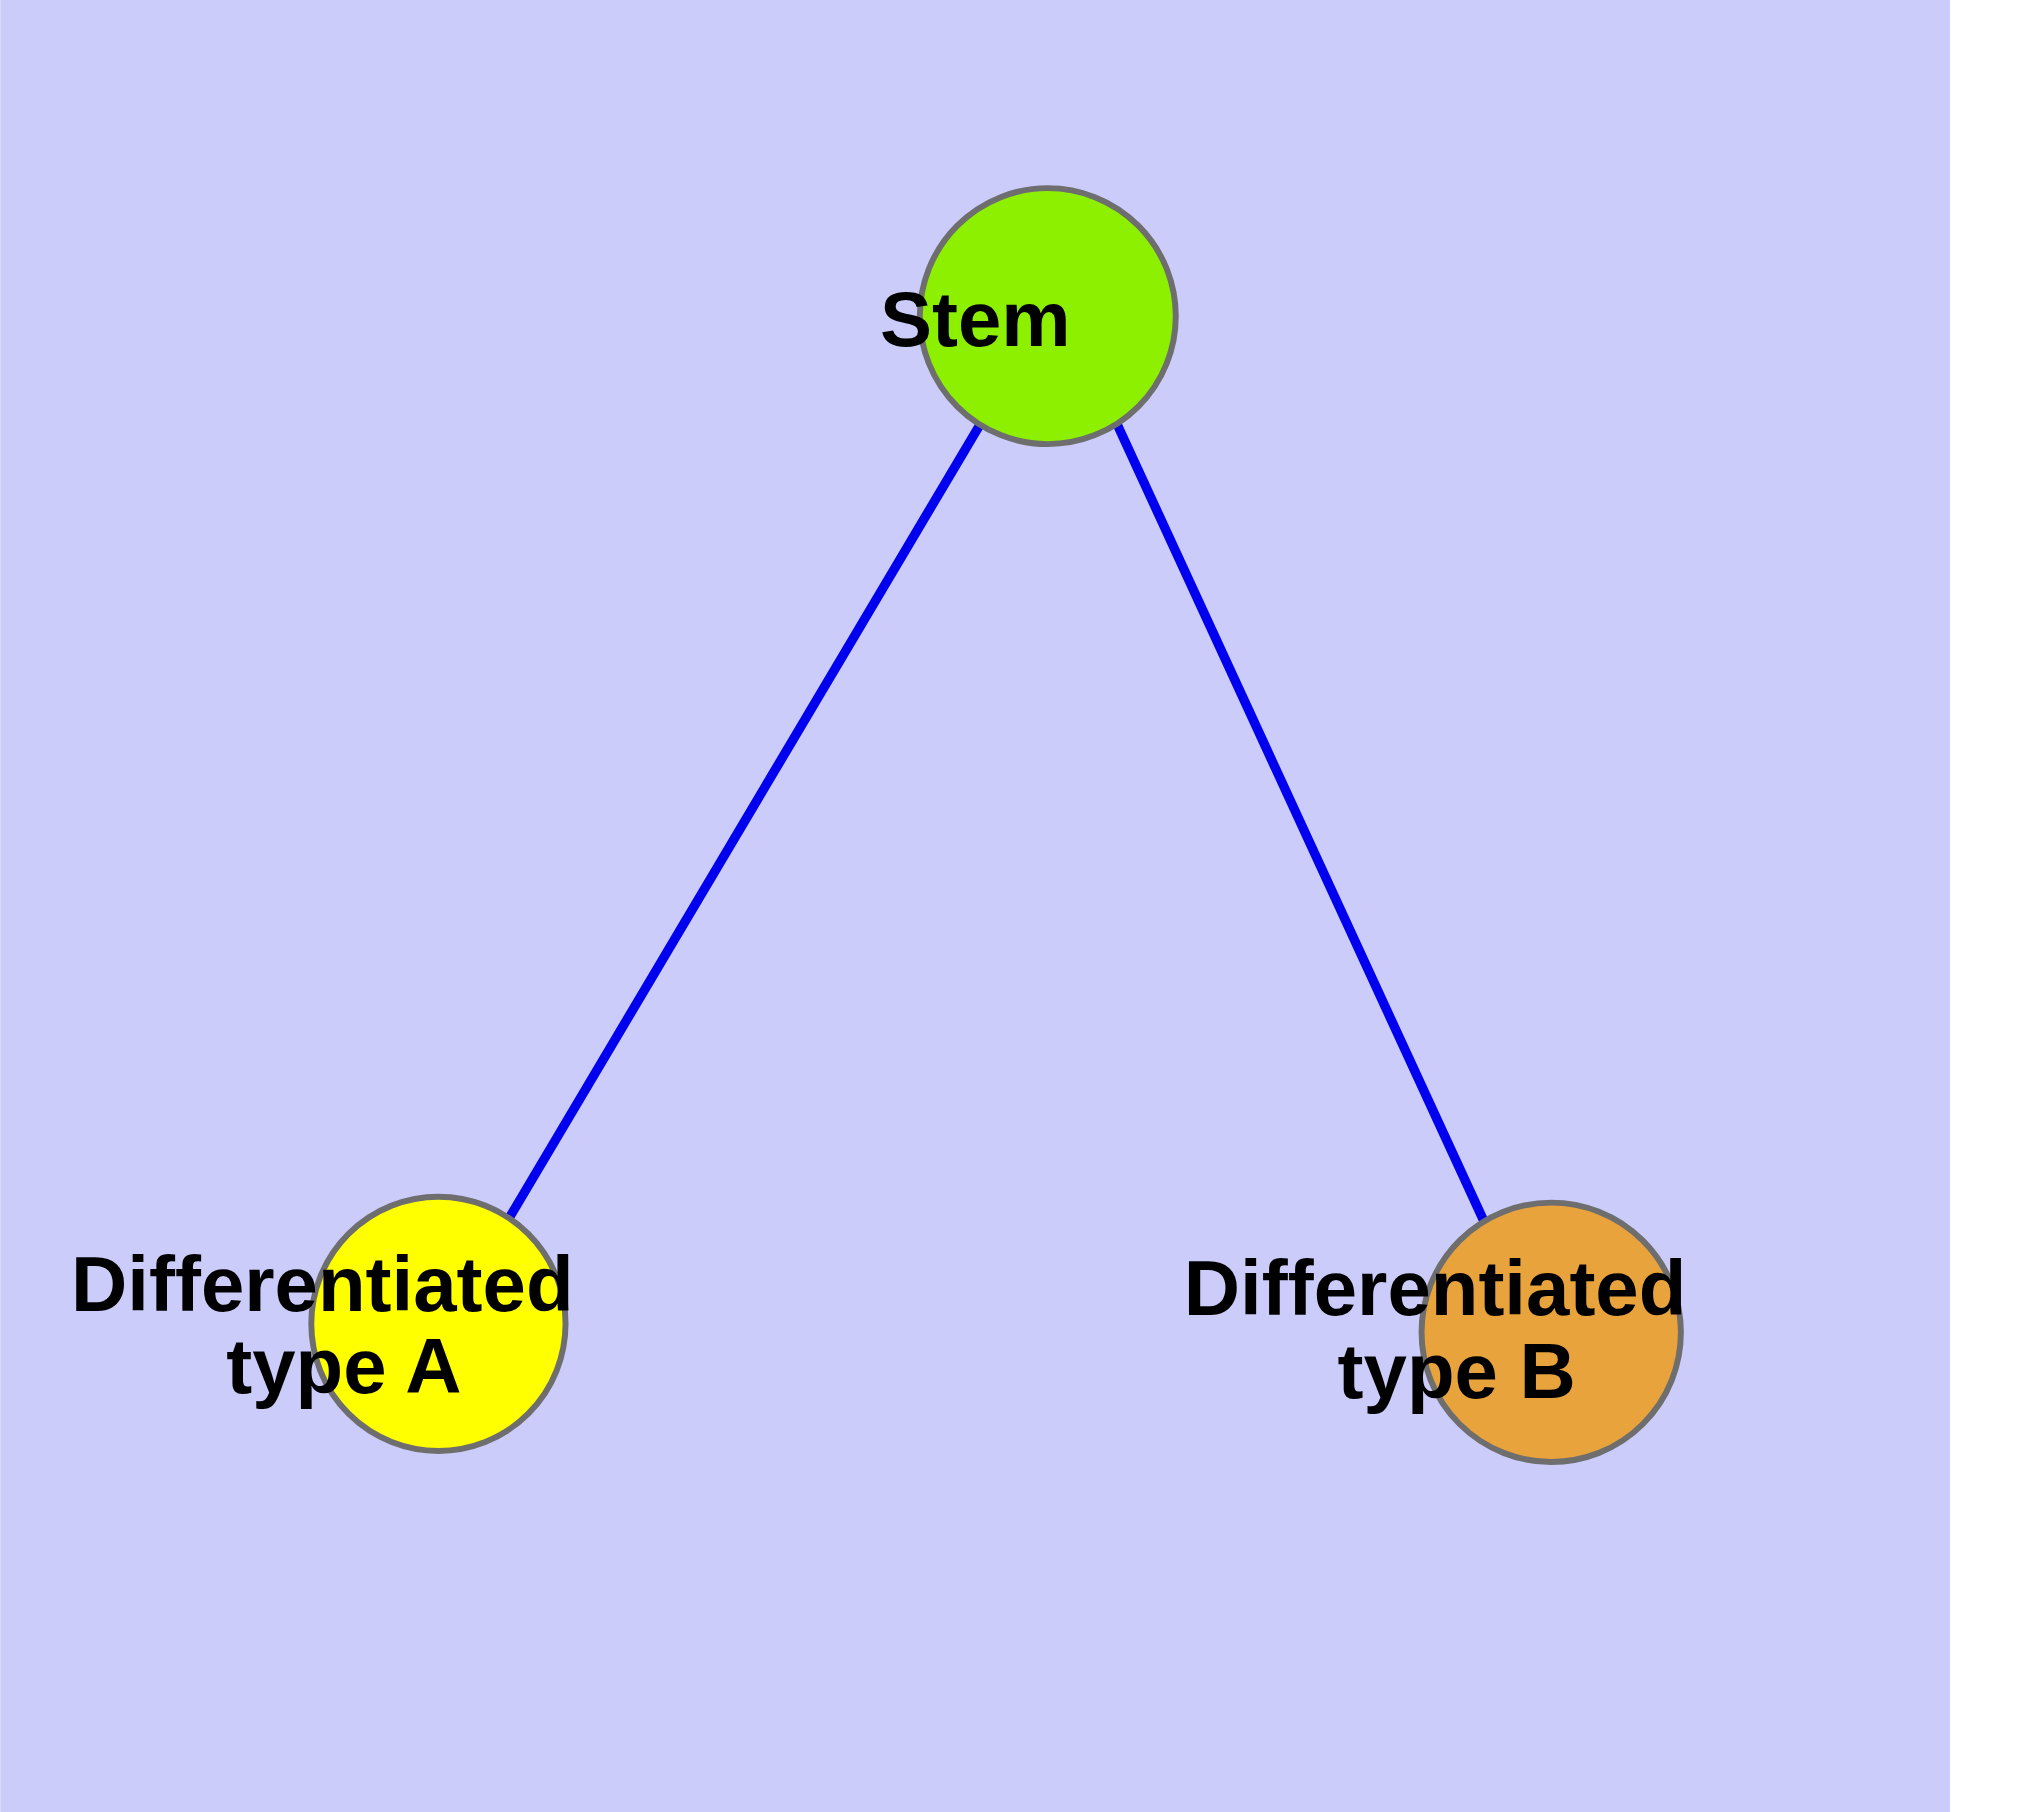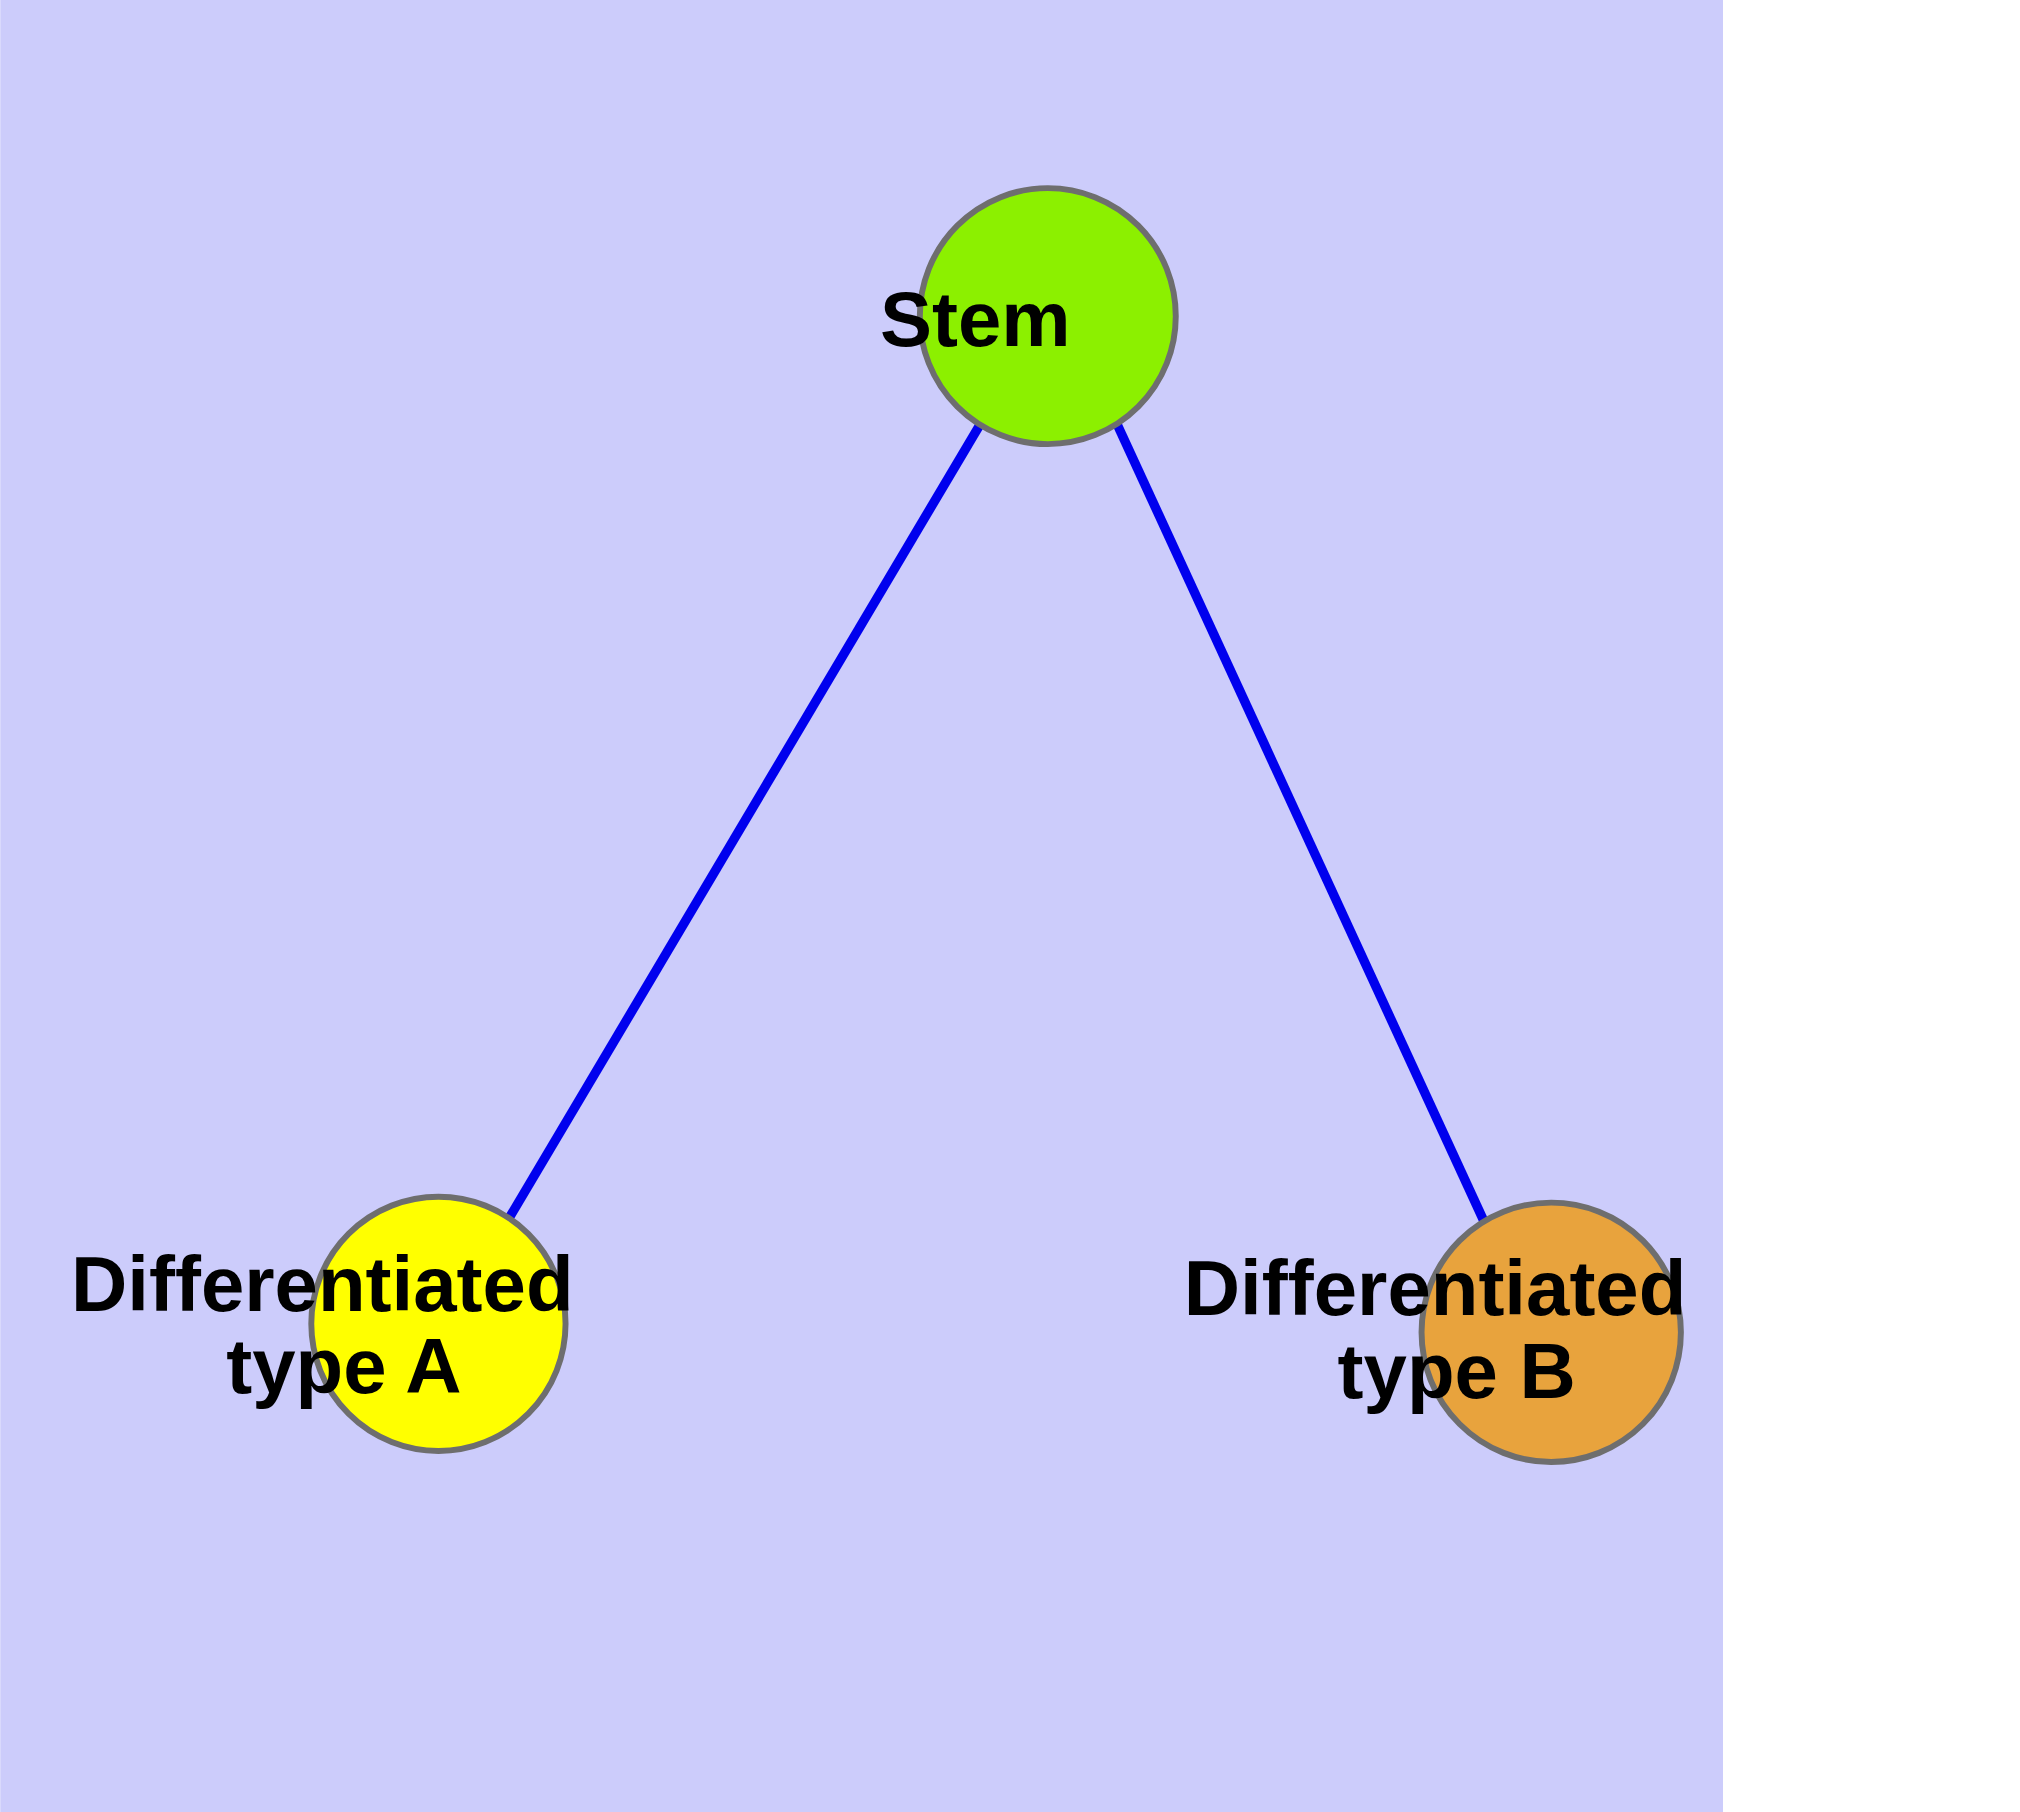--- a/index.html
+++ b/index.html
@@ -30,21 +30,21 @@
     fill: #000000;
     text-anchor: middle;
     dominant-baseline: auto;
     paint-order: normal;
     white-space: pre;
   }
 </style>
 </head>
 <body>
 
-<div id="canvas" style="width: 1723px; height: 1812px;">
+<div id="canvas" style="width: 1950px; height: 1812px;">
   <svg id="graph-svg" viewBox="0 0 2384 2138" width="2021" height="1812">
 
     <rect id="bg-rect" x="0" y="0" width="2384" height="2138" fill="#ccccfb"></rect>
 
     <g id="edges-group">
       <line id="edge-0" x1="1156" y1="501" x2="600" y2="1438" stroke="#0000ee" stroke-width="11" stroke-linecap="butt"></line>
       <line id="edge-1" x1="1318" y1="501" x2="1752" y2="1444" stroke="#0000ee" stroke-width="11" stroke-linecap="butt"></line>
     </g>
 
     <g id="nodes-group">

